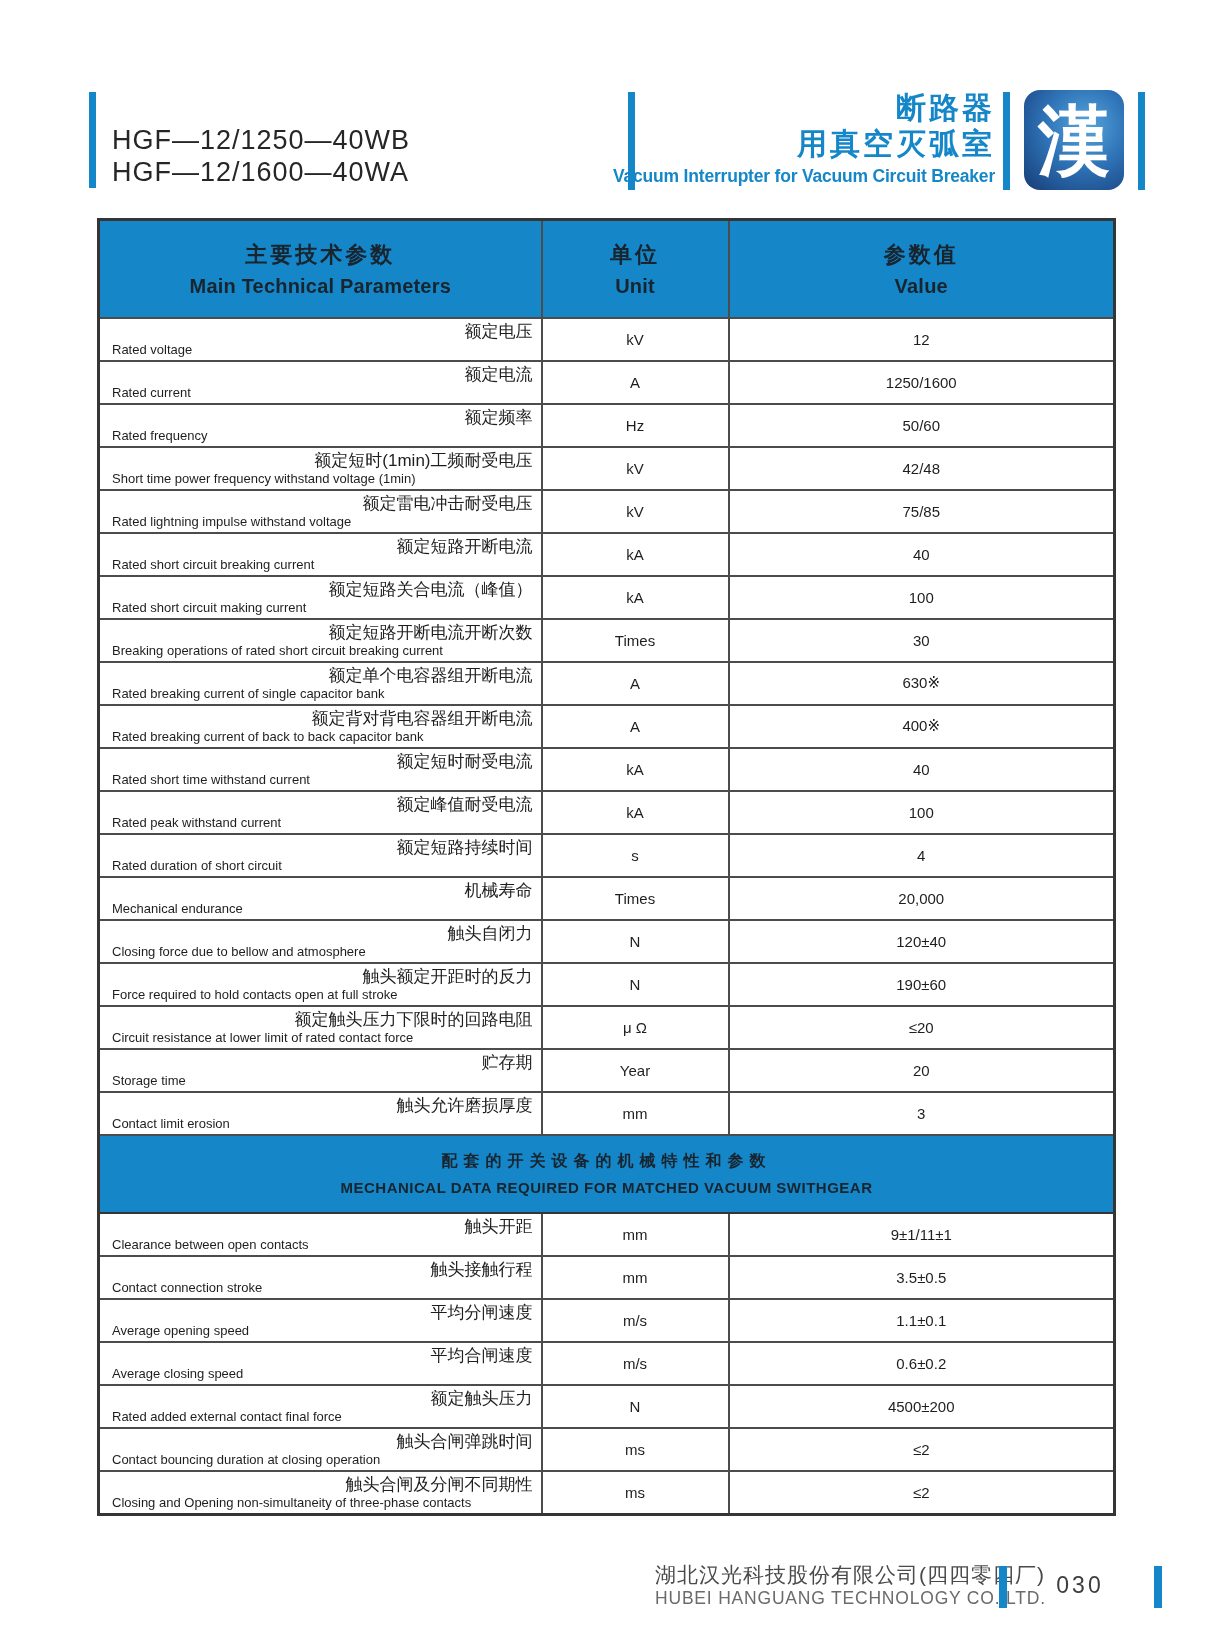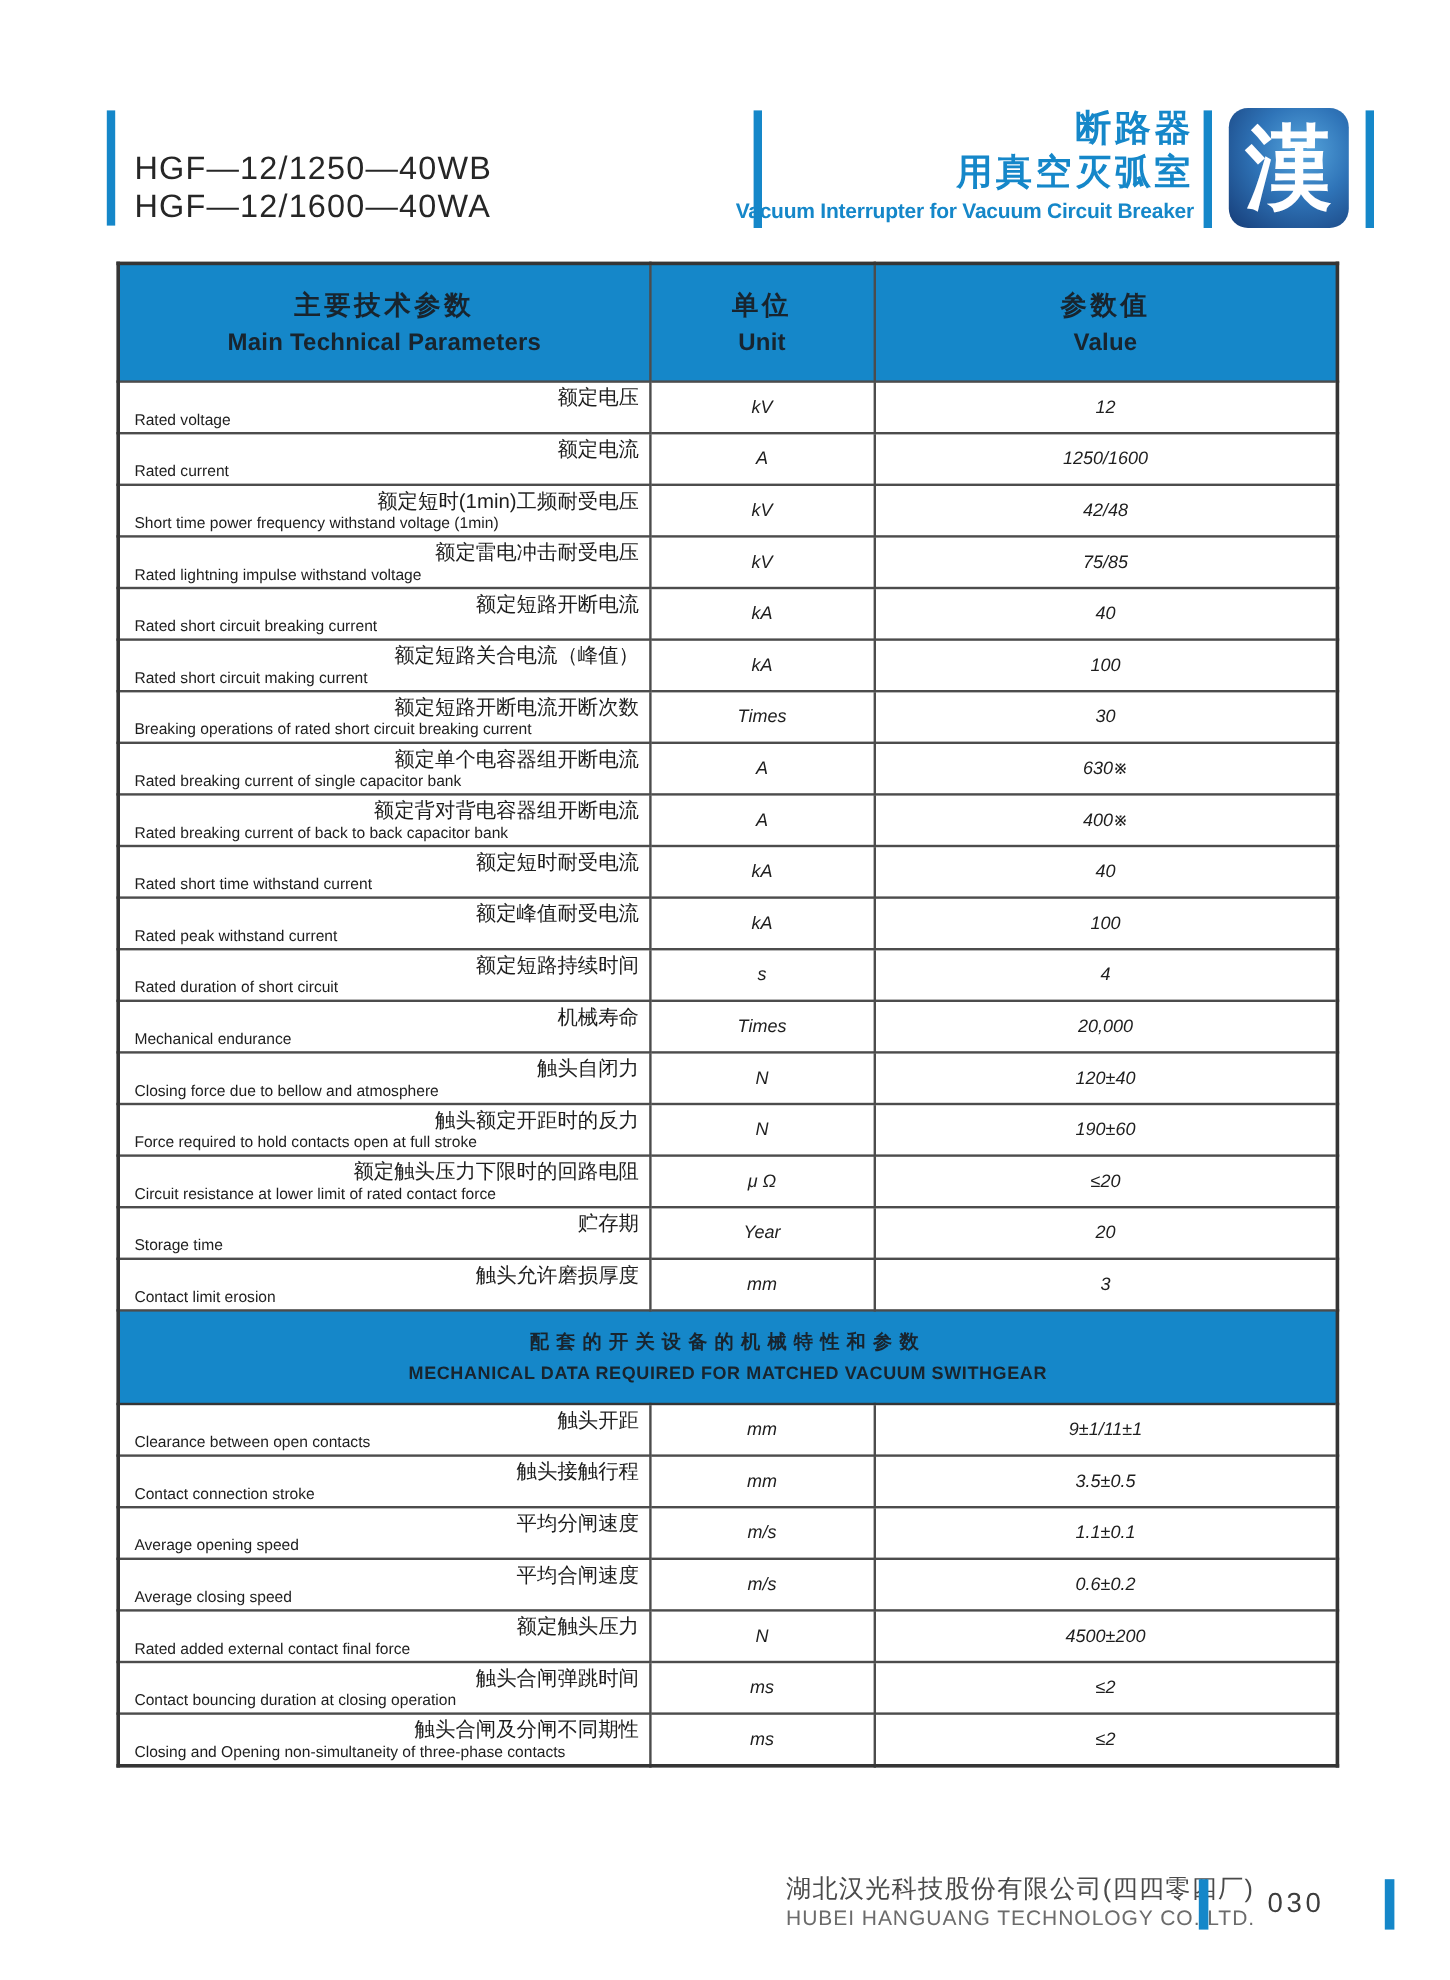--- a/index.html
+++ b/index.html
@@ -37,21 +37,21 @@
              border:3px solid var(--grid-heavy);}
   table.spec th,table.spec td{border:2px solid var(--grid);}
   thead th{background:var(--accent);height:98px;border-bottom:3px solid var(--grid-heavy);vertical-align:middle;text-align:center;padding:0;}
   .th-zh{font-size:22px;font-weight:700;color:var(--onblue);letter-spacing:3px;}
   .th-en{font-size:20px;font-weight:700;color:var(--onblue);margin-top:5px;letter-spacing:0.2px;}
 
   tbody tr.data-row{height:43px;}
   td.param-cell{text-align:left;vertical-align:middle;padding:3px 8px 3px 12px;}
   .p-zh{font-size:17px;line-height:20px;color:var(--ink);text-align:right;}
   .p-en{font-size:13px;line-height:15px;color:var(--ink);}
-  td.unit-cell,td.value-cell{text-align:center;vertical-align:middle;font-size:15px;color:var(--ink);padding:0 4px;font-style:italic;}
+  td.unit-cell,td.value-cell{text-align:center;vertical-align:middle;font-size:15px;color:var(--ink);padding:0 4px;}
 
   tr.section-row td{background:var(--accent);height:78px;text-align:center;vertical-align:middle;
                     border-top:2px solid var(--grid-heavy);border-bottom:2px solid var(--grid-heavy);padding:0;}
   .sec-zh{font-size:16px;font-weight:700;letter-spacing:6px;color:var(--onblue);}
   .sec-en{font-size:15px;font-weight:700;letter-spacing:0.5px;color:var(--onblue);margin-top:7px;}
 
   
   .notes{position:absolute;left:98px;top:1532px;}
   .note-zh{font-size:13.5px;line-height:20px;color:#2c2c2c;}
   .note-en{font-size:14.5px;line-height:21px;font-weight:600;color:#222;}
@@ -124,20 +124,28 @@
         <tr class="data-row">
     <td class="param-cell">
       <div class="p-zh">额定电流</div>
       <div class="p-en">Rated  current</div>
     </td>
     <td class="unit-cell">A</td>
     <td class="value-cell">1250/1600</td>
   </tr>
         <tr class="data-row">
     <td class="param-cell">
+      <div class="p-zh">额定频率</div>
+      <div class="p-en">Rated  frequency</div>
+    </td>
+    <td class="unit-cell">Hz</td>
+    <td class="value-cell">50/60</td>
+  </tr>
+        <tr class="data-row">
+    <td class="param-cell">
       <div class="p-zh">额定短时(1min)工频耐受电压</div>
       <div class="p-en">Short time power frequency withstand voltage (1min)</div>
     </td>
     <td class="unit-cell">kV</td>
     <td class="value-cell">42/48</td>
   </tr>
         <tr class="data-row">
     <td class="param-cell">
       <div class="p-zh">额定雷电冲击耐受电压</div>
       <div class="p-en">Rated lightning impulse withstand voltage</div>

